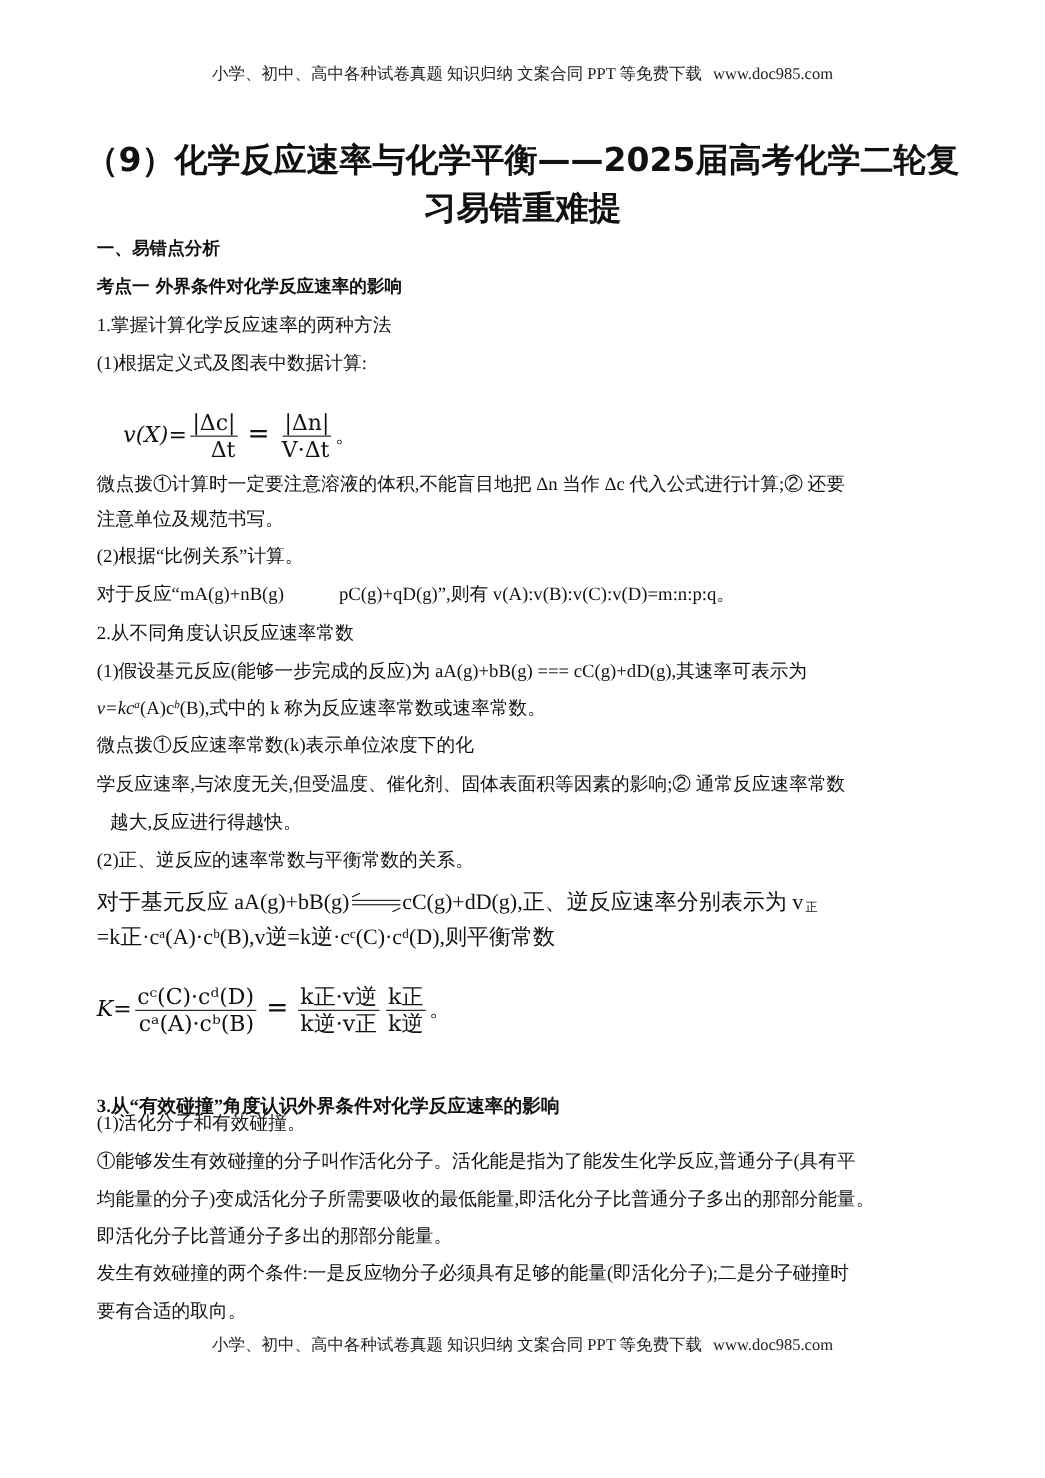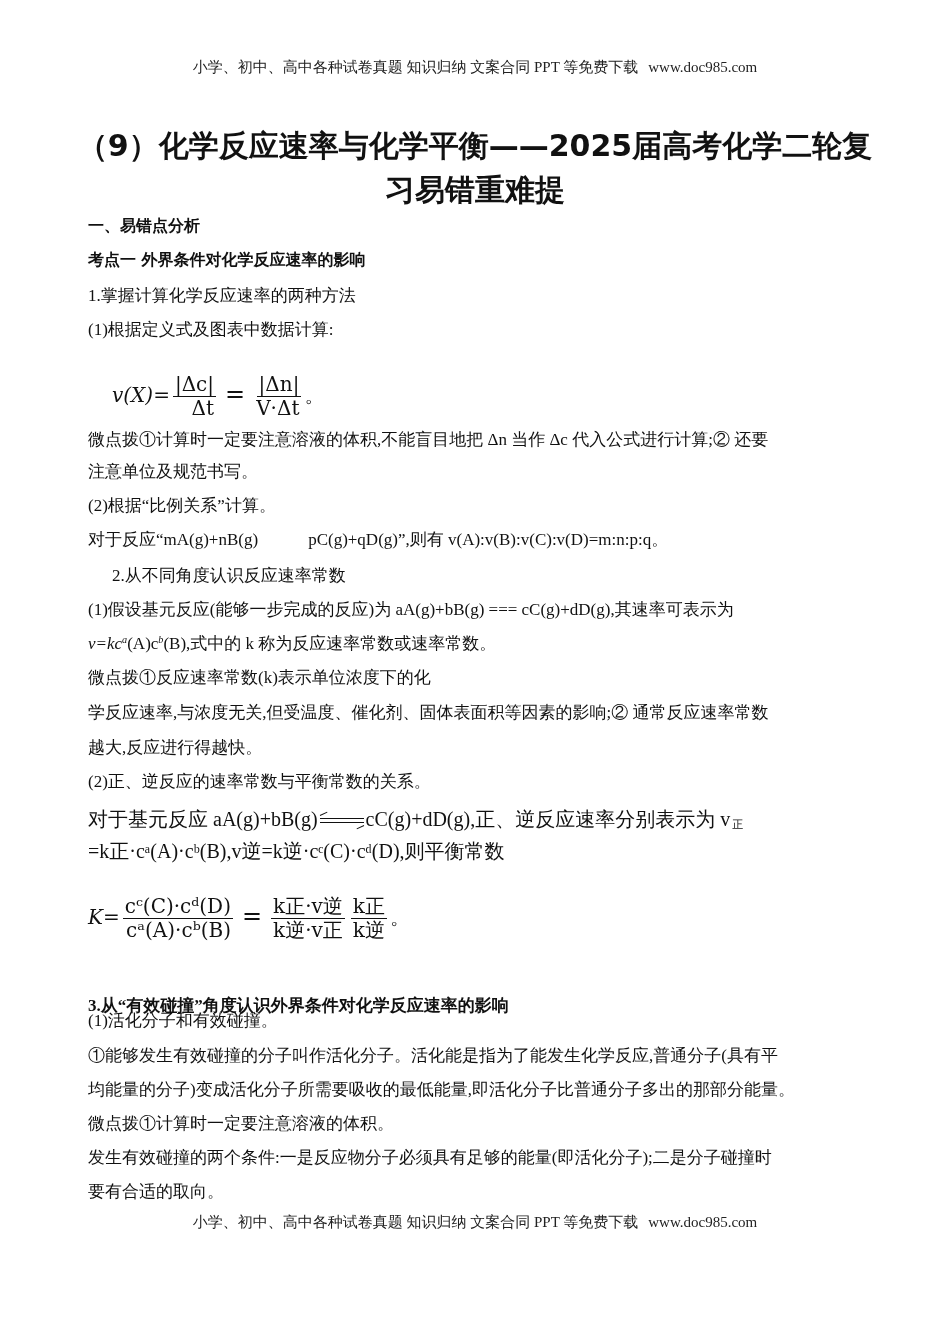--- a/index.html
+++ b/index.html
@@ -54,28 +54,28 @@
     </span><span>。</span>
 </div>
 
 <div class="line" style="top:428px;">微点拨①计算时一定要注意溶液的体积,不能盲目地把 Δn 当作 Δc 代入公式进行计算;② 还要</div>
 <div class="line" style="top:460px;">注意单位及规范书写。</div>
 <div class="line" style="top:494px;">(2)根据“比例关系”计算。</div>
 <div class="line" style="top:528px;">
   <span>对于反应“</span><span>mA(g)+nB(g)</span><span style="display:inline-block;width:50px;"></span><span>pC(g)+qD(g)”,则有 v(A):v(B):v(C):v(D)=m:n:p:q。</span>
 </div>
 
-<div class="line" style="top:564px;margin-left:24px;">2.从不同角度认识反应速率常数</div>
+<div class="line" style="top:564px;">2.从不同角度认识反应速率常数</div>
 <div class="line" style="top:598px;">(1)假设基元反应(能够一步完成的反应)为 aA(g)+bB(g) === cC(g)+dD(g),其速率可表示为</div>
 <div class="line" style="top:632px;">
   <i>v=kc</i><sup><i>a</i></sup><span>(A)c</span><sup><i>b</i></sup><span>(B),式中的 k 称为反应速率常数或速率常数。</span>
 </div>
 <div class="line" style="top:666px;">微点拨①反应速率常数(k)表示单位浓度下的化</div>
 <div class="line" style="top:701px;">学反应速率,与浓度无关,但受温度、催化剂、固体表面积等因素的影响;② 通常反应速率常数</div>
-<div class="line" style="top:736px;">越大,反应进行得越快。</div>
+<div class="line" style="top:736px;margin-left:12px;">越大,反应进行得越快。</div>
 <div class="line" style="top:770px;">(2)正、逆反应的速率常数与平衡常数的关系。</div>
 
 <div class="line big" style="top:806px;">
   <span>对于基元反应 aA(g)+bB(g)</span><span class="arrow-eq"><span class="hl"></span><span class="hr"></span></span><span>cC(g)+dD(g),正、逆反应速率分别表示为 v</span><span class="sub-cn">正</span>
 </div>
 <div class="line big" style="top:838px;">=k正·cᵃ(A)·cᵇ(B),v逆=k逆·cᶜ(C)·cᵈ(D),则平衡常数</div>
 
 <div class="line big math" style="top:878px;">
   <i>K=</i><span class="frac">
       <span class="num">cᶜ(C)·cᵈ(D)</span>
@@ -86,19 +86,19 @@
     </span><span class="frac">
       <span class="num">k正</span>
       <span class="den">k逆</span>
     </span><span>。</span>
 </div>
 
 <div class="line" style="top:994px;font-weight:bold;">3.从“有效碰撞”角度认识外界条件对化学反应速率的影响</div>
 <div class="line" style="top:1009px;">(1)活化分子和有效碰撞。</div>
 <div class="line" style="top:1044px;">①能够发生有效碰撞的分子叫作活化分子。活化能是指为了能发生化学反应,普通分子(具有平</div>
 <div class="line" style="top:1078px;">均能量的分子)变成活化分子所需要吸收的最低能量,即活化分子比普通分子多出的那部分能量。</div>
-<div class="line" style="top:1112px;">微点拨①计算时一定要注意溶液的体积。</div>
+<div class="line" style="top:1112px;">即活化分子比普通分子多出的那部分能量。</div>
 <div class="line" style="top:1146px;">发生有效碰撞的两个条件:一是反应物分子必须具有足够的能量(即活化分子);二是分子碰撞时</div>
 <div class="line" style="top:1180px;">要有合适的取向。</div>
 
 <div class="hdr" style="top:1213px;">
   <span>小学、初中、高中各种试卷真题 知识归纳 文案合同 PPT 等免费下载</span><span class="url">www.doc985.com</span>
 </div>
 
 </body></html>

